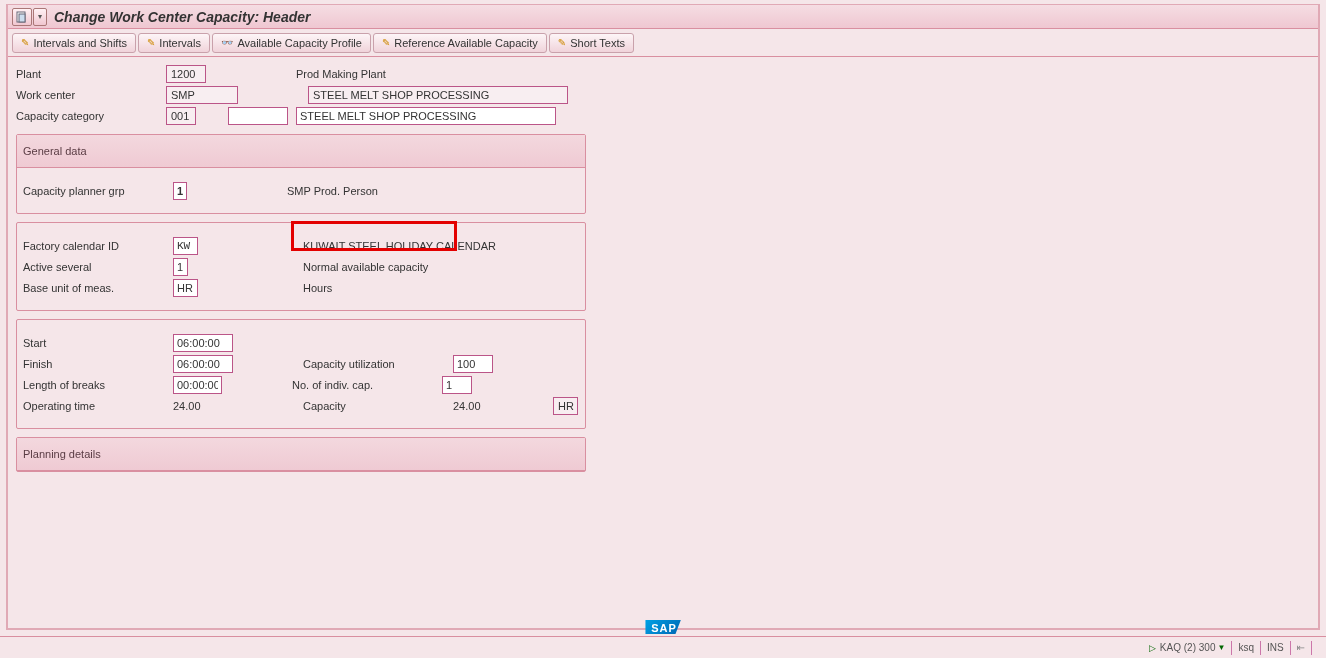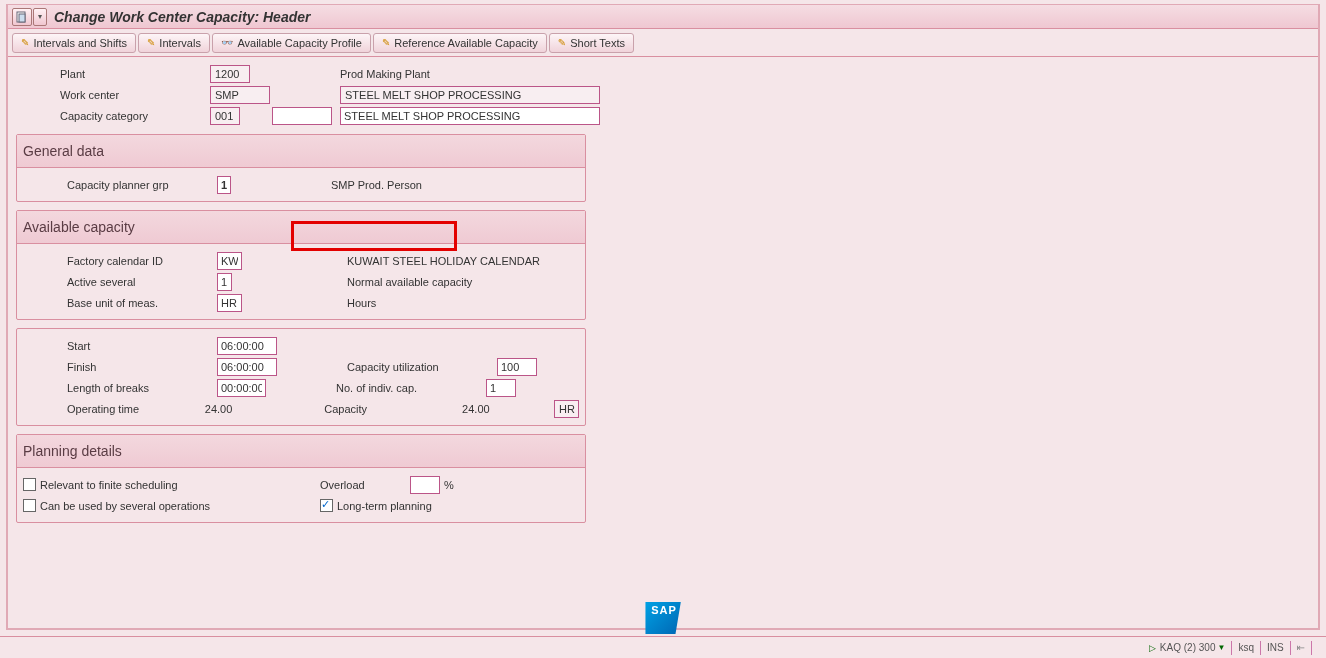--- a/index.html
+++ b/index.html
@@ -7,35 +7,35 @@
   .window { border:2px solid #e0a9b5; border-top:1px solid #e0a9b5; margin:4px 6px 0 6px; height:626px; background:#f5e6e9; position:relative; overflow:hidden; }
   .title-bar { display:flex; align-items:center; height:24px; background:linear-gradient(#f5dde3,#efc7d1); border-bottom:1px solid #d98fa0; padding-left:4px; }
   .title-bar .icon-btn { width:20px; height:18px; border:1px solid #a77; border-radius:2px; background:linear-gradient(#fff1f4,#f0c6d0); display:inline-flex; align-items:center; justify-content:center; margin-right:1px; cursor:pointer; }
   .title-bar .title { font-size:14px; font-weight:bold; font-style:italic; color:#333; margin-left:6px; }
   .toolbar { display:flex; align-items:center; height:28px; background:#f5e6e9; border-bottom:1px solid #d98fa0; padding-left:4px; gap:2px; }
   .tool-btn { display:inline-flex; align-items:center; height:20px; padding:0 8px; border:1px solid #c9a1ab; border-radius:3px; background:linear-gradient(#fdf5f7,#f0d3da); cursor:pointer; gap:4px; color:#333; }
   .tool-btn .pen { color:#c80; font-size:10px; }
   .tool-btn .gls { color:#555; font-size:10px; }
   .content { padding:6px 8px; }
   .row { display:flex; align-items:center; height:21px; }
-  .lbl { width:150px; white-space:nowrap;margin-left:44px; }
+  .lbl { width:150px; white-space:nowrap; }
   .inp { height:18px; border:1px solid #b58; background:#fff; font:inherit; padding:0 3px; color:#333; }
   .ro { height:18px; border:1px solid #b58; background:#f8eef1; display:inline-flex; align-items:center; padding:0 4px; }
   .group { border:1px solid #d98fa0; margin-top:8px; width:570px; background:#f5e6e9; border-radius:2px; }
-  .group-title { height:18px; display:flex; align-items:center; padding:16px 6px; font-size:14px; color:#5a3c44; background:linear-gradient(#f3d8de,#efcad3); border-bottom:1px solid #d98fa0; }
-  .group-body { padding:6px 6px; }
+  .group-title { height:18px; display:flex; align-items:center; padding:16px 6px; font-size:11px; color:#5a3c44; background:linear-gradient(#f3d8de,#efcad3); border-bottom:1px solid #d98fa0; }
+  .group-body { padding:12px 6px; }
   .chk { width:13px; height:13px; display:inline-block; border:1px solid #666; background:#fff; margin-right:4px; vertical-align:-3px; position:relative; }
   .chk.dis { background:#e3d1d5; border-color:#aaa; }
   .chk.on::after { content:"✓"; position:absolute; top:-2px; left:0; font-size:11px; color:#0066cc; }
   .highlight-box { position:absolute; border:3px solid #e30000; pointer-events:none; }
   .f4 { width:14px; height:16px; border:1px solid #b58; background:linear-gradient(#fdf5f7,#f0c6d0); display:inline-flex; align-items:center; justify-content:center; font-size:8px; margin-left:-1px; cursor:pointer; }
   .status { position:absolute; bottom:0; left:0; right:0; height:22px; border-top:1px solid #d98fa0; display:flex; align-items:center; justify-content:flex-end; padding:0 8px; font-size:10px; color:#555; background:#f5e6e9; }
   .status .sep { border-left:1px solid #c7a; height:14px; margin:0 6px; }
   .sap-logo { position:absolute; bottom:24px; left:50%; transform:translateX(-50%); }
-  .sap-logo-box { display:inline-block; background:linear-gradient(135deg,#00a1e4,#0066b3); color:#fff; font-weight:bold; font-size:11px; padding:2px 4px 18px 6px; letter-spacing:1px; clip-path: polygon(0 0, 100% 0, 85% 100%, 0 100%); }
+  .sap-logo-box { display:inline-block; background:linear-gradient(135deg,#00a1e4,#0066b3); color:#fff; font-weight:bold; font-size:11px; padding:2px 4px 0 6px; letter-spacing:1px; clip-path: polygon(0 0, 100% 0, 85% 100%, 0 100%); }
   .tri { display:inline-block; font-size:9px; color:#060; margin-right:4px; }
 </style>
 </head>
 <body>
 
 <div class="window">
   <div class="title-bar">
     <span class="icon-btn">
       <svg width="12" height="12" viewBox="0 0 12 12">
           <rect x="1" y="1" width="8" height="10" fill="#fff" stroke="#667"></rect>
@@ -74,21 +74,21 @@
   <div class="content">
 
     <div class="row">
       <span class="lbl">Plant</span>
       <span class="ro" style="width:40px">1200</span>
       <span style="width:90px"></span>
       <span>Prod Making Plant</span>
     </div>
     <div class="row">
       <span class="lbl">Work center</span>
-      <span class="ro" style="width:60px">SMP</span>
+      <span class="ro" style="width:72px">SMP</span>
       <span style="width:70px"></span>
       <span class="ro" style="width:260px">STEEL MELT SHOP PROCESSING</span>
     </div>
     <div class="row">
       <span class="lbl">Capacity category</span>
       <span class="ro" style="width:30px">001</span>
       <span style="width:32px"></span>
       <input class="inp" style="width: 60px;">
       <span style="width:8px"></span>
       <input class="inp" style="width: 260px;" value="STEEL MELT SHOP PROCESSING">
@@ -100,25 +100,24 @@
         <div class="row">
           <span class="lbl">Capacity planner grp</span>
           <input class="inp" style="width: 14px; font-weight: bold;" value="120">
           <span style="width:100px"></span>
           <span>SMP Prod. Person</span>
         </div>
       </div>
     </div>
 
     <div class="group">
-      <div class="group-title">Available capacity</div>
       <div class="group-body">
         <div class="row">
           <span class="lbl">Factory calendar ID</span>
-          <input class="inp" style="width: 25px;" value="KW">
+          <input class="inp" style="width: 25px; font-family: Liberation Mono, monospace;" value="KW">
           <span style="width:105px"></span>
           <span>KUWAIT STEEL HOLIDAY CALENDAR</span>
         </div>
         <div class="row">
           <span class="lbl">Active several</span>
           <input class="inp" style="width: 15px;" value="1">
           <span style="width:115px"></span>
           <span>Normal available capacity</span>
         </div>
         <div class="row">
@@ -157,35 +156,20 @@
           <span style="width:150px">Capacity</span>
           <span style="width:70px">24.00</span>
           <span style="width:30px"></span>
           <span class="ro" style="width:25px">HR</span>
         </div>
       </div>
     </div>
 
     <div class="group">
       <div class="group-title">Planning details</div>
-      <div class="group-body">
-        <div class="row">
-          <span class="chk"></span>
-          <span style="width:280px">Relevant to finite scheduling</span>
-          <span style="width:90px">Overload</span>
-          <input class="inp" style="width: 30px;" value="">
-          <span style="margin-left:4px">%</span>
-        </div>
-        <div class="row">
-          <span class="chk"></span>
-          <span style="width:280px">Can be used by several operations</span>
-          <span class="chk on"></span>
-          <span>Long-term planning</span>
-        </div>
-      </div>
     </div>
 
   </div>
 
   <div class="highlight-box" style="top:216px; left:283px; width:166px; height:30px;"></div>
 </div>
 
 <div class="sap-logo">
   <span class="sap-logo-box">SAP</span>
 </div>

